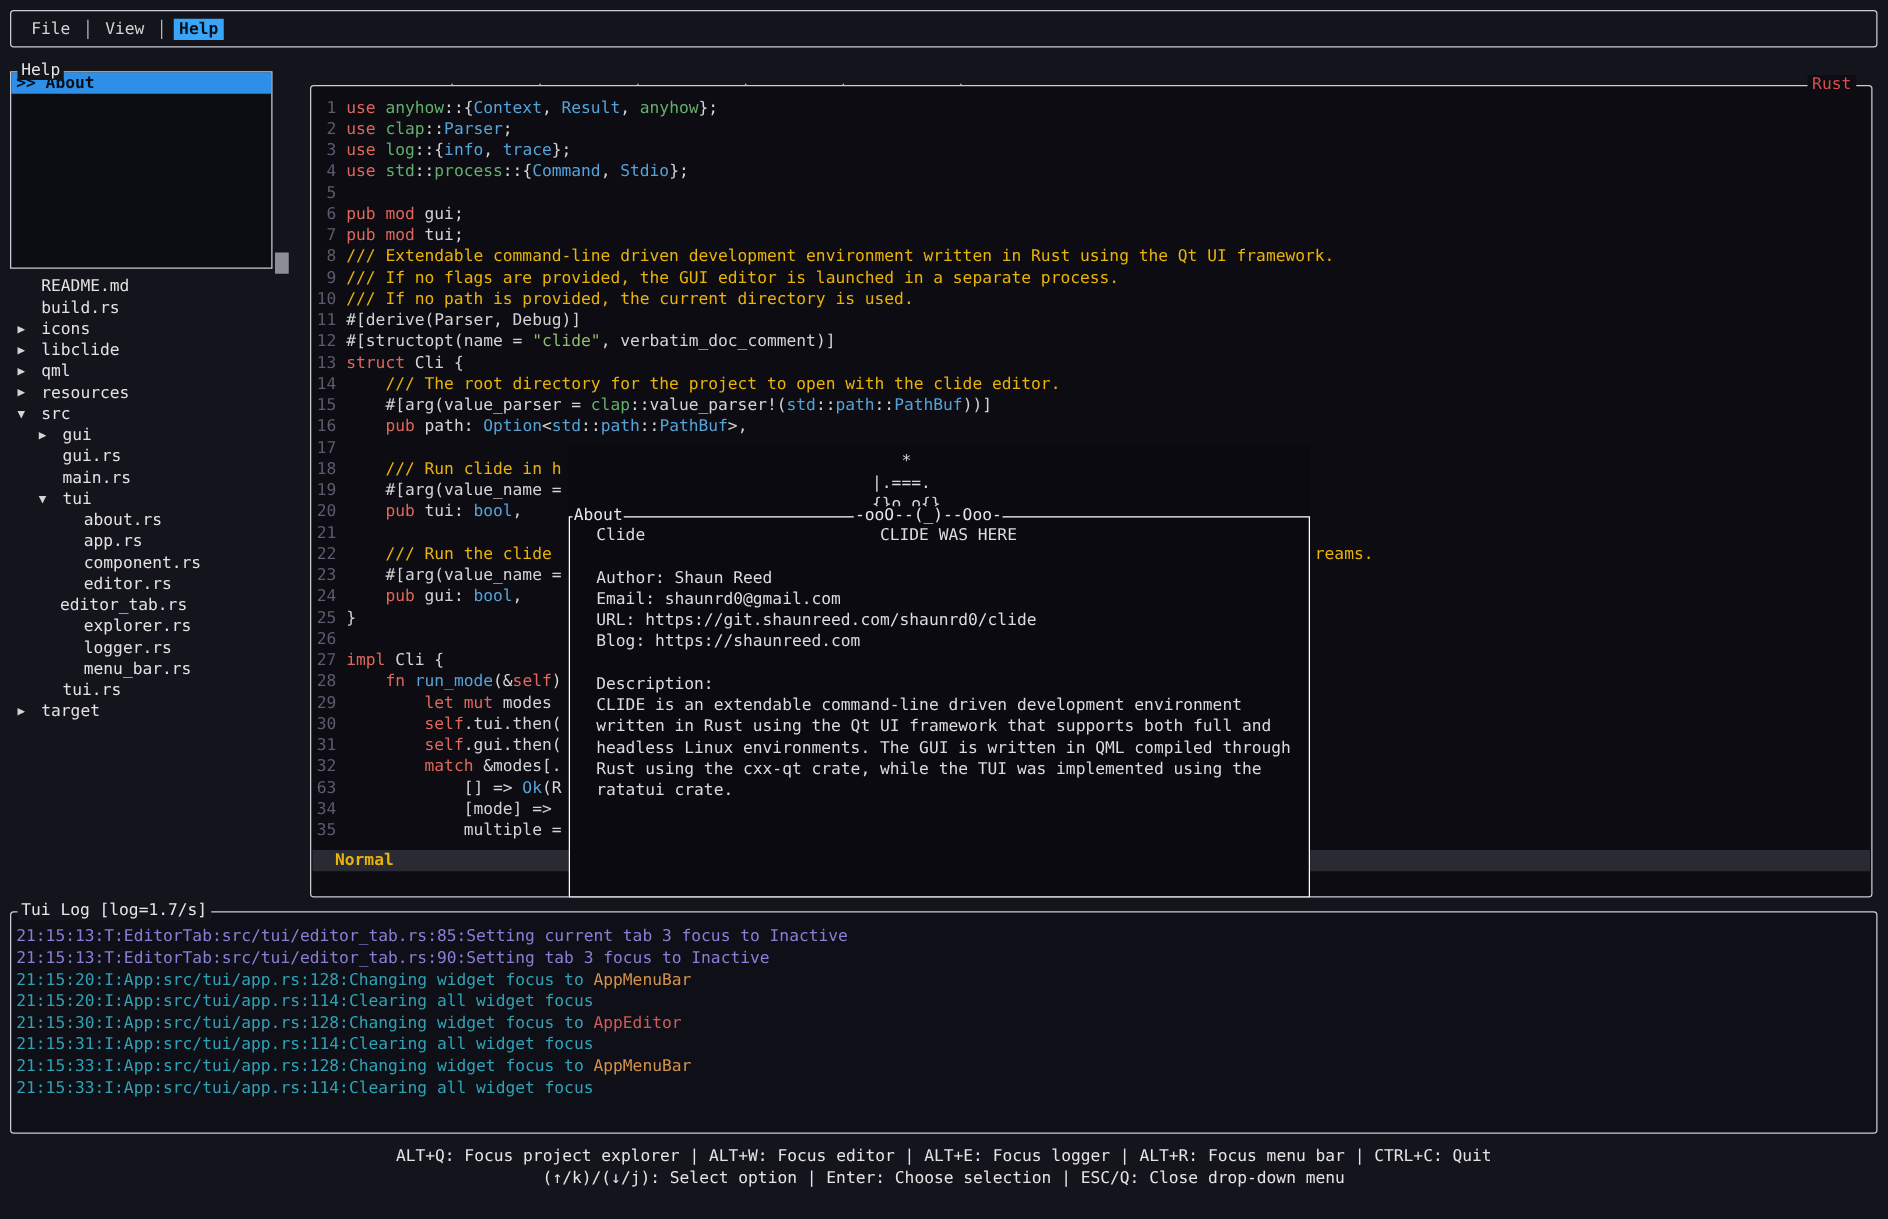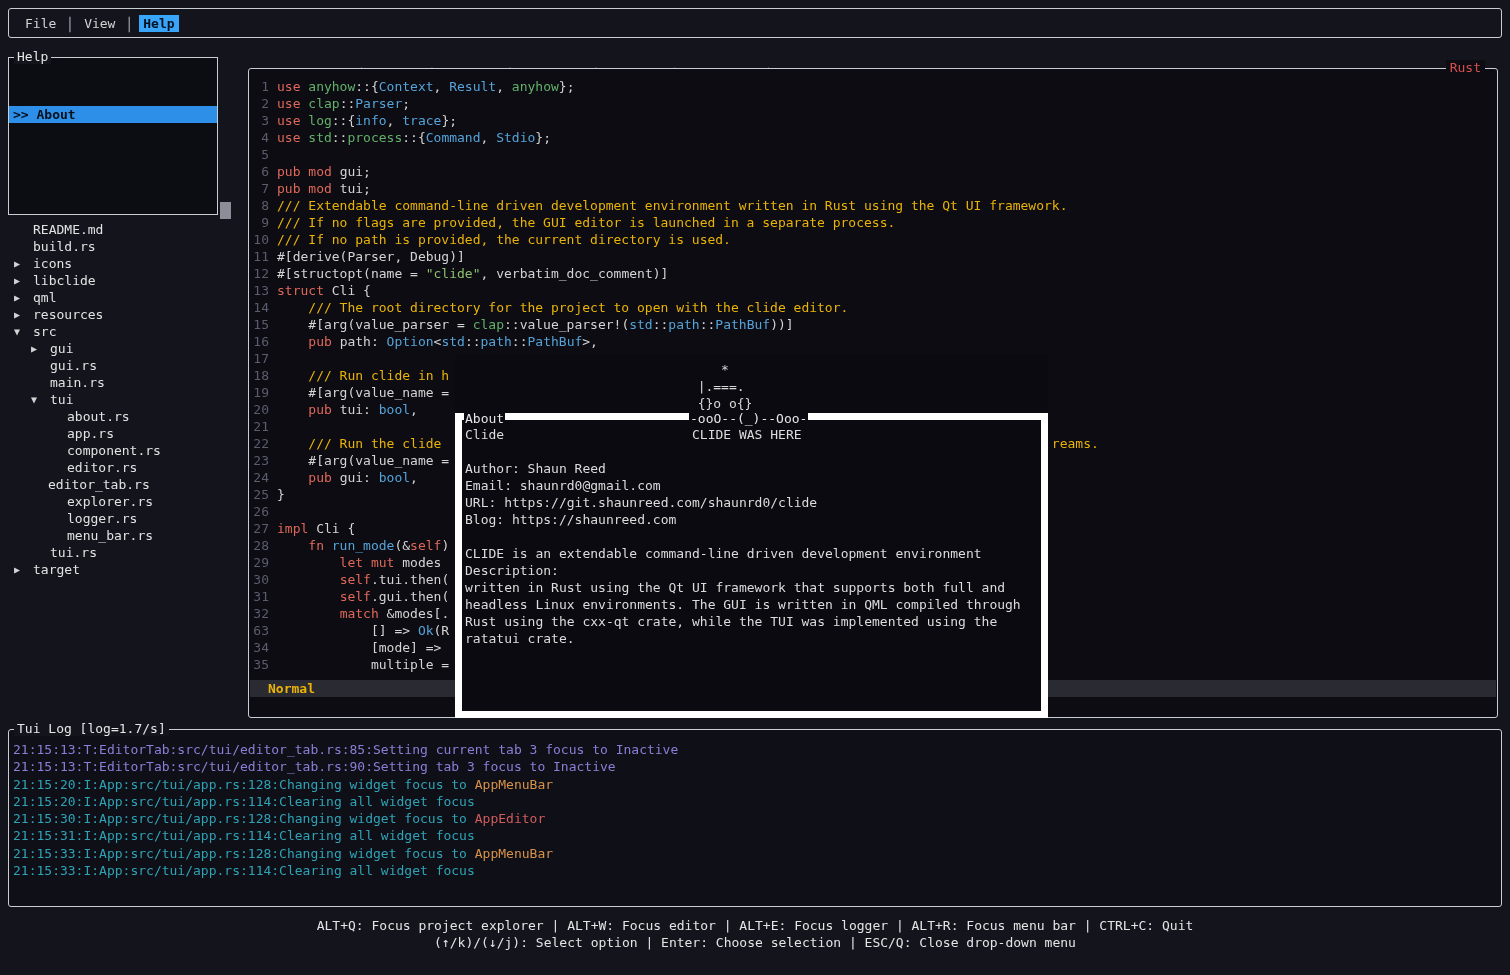--- a/index.html
+++ b/index.html
@@ -13,21 +13,21 @@
   .menu-item { padding:1px 4px; cursor:default; }
   .menu-item.active { background:#38a5fb; color:#06101c; font-weight:bold; }
   .menu-sep { margin:0 6px; color:#aeb4bd; }
 
   
   #help-dropdown { position:absolute; left:8px; top:57px; width:210px; height:158px;
                    border:1px solid #c9cdd4; background:#0c0c13; }
   .panel-title { position:absolute; top:-9px; left:5px; background:#14141d; padding:0 3px; color:#e6e6e6; }
   #help-dropdown .panel-title { background:#14141d; }
   .dd-item { height:17px; line-height:17px; padding-left:4px; }
-  .dd-item.selected { background:#2e8fe8; color:#06101c; font-weight:bold;margin-top:48px; }
+  .dd-item.selected { background:#2e8fe8; color:#06101c; font-weight:bold; }
   #scroll-thumb { position:absolute; left:220px; top:202px; width:11px; height:17px; background:#8d8d97; }
 
   
   #file-tree { position:absolute; left:8px; top:221px; width:240px; }
   .tree-row { height:17px; line-height:17px; white-space:pre; cursor:default; display:flex; }
   .arrow { display:inline-block; width:19px; font-size:10px; color:#d4d4d4; text-align:left; }
   .tree-label { color:#e2e2e2; }
 
   
   #tabbar { position:absolute; left:256px; top:50px; height:17px; line-height:17px; white-space:pre; }
@@ -50,21 +50,21 @@
   .tok-c { color:#eab308; }
   .tok-p { color:#d4d4d4; }
   #statusline { position:absolute; left:1px; right:1px; top:611px; height:17px; line-height:17px;
                 background:#2a2a33; }
   #statusline span { margin-left:18px; font-weight:bold; color:#eab308; }
 
   
   #popup { position:absolute; left:455px; top:355px; width:593px; z-index:5; }
   #popup-art { background:#0a0a10; padding-top:6px; height:58px; line-height:17px; white-space:pre;
                color:#d8d8d8; font-family:inherit; }
-  #popup-box { position:relative; height:305px; background:#0a0a10; border:7px solid #ffffff; }
+  #popup-box { position:relative; height:305px; background:#0a0a10; border:1px solid #ffffff;padding-left:18px; }
   #popup-title { position:absolute; top:-9px; left:2px; background:#0a0a10; padding:0 1px; color:#e6e6e6; }
   #popup-feet { position:absolute; top:-9px; left:227px; background:#0a0a10; padding:0 1px; color:#e6e6e6; }
   #popup-content { padding:6px 0 0 3px; }
   .popup-line { height:17px; line-height:17px; white-space:pre; color:#dcdcdc; }
 
   
   #logbox { position:absolute; left:8px; top:729px; width:1494px; height:178px;
             border:1px solid #c9cdd4; border-radius:3px; background:#0f0f17; }
   #log-lines { padding:11px 0 0 4px; }
   .log-line { height:17.3px; line-height:17.3px; white-space:pre; }
@@ -182,22 +182,22 @@
       <span id="popup-title">About</span>
       <span id="popup-feet">-ooO--(_)--Ooo-</span>
       <div id="popup-content">
           <div class="popup-line">Clide                        CLIDE WAS HERE</div>
           <div class="popup-line">&nbsp;</div>
           <div class="popup-line">Author: Shaun Reed</div>
           <div class="popup-line">Email: shaunrd0@gmail.com</div>
           <div class="popup-line">URL: https://git.shaunreed.com/shaunrd0/clide</div>
           <div class="popup-line">Blog: https://shaunreed.com</div>
           <div class="popup-line">&nbsp;</div>
+          <div class="popup-line">Description:</div>
           <div class="popup-line">CLIDE is an extendable command-line driven development environment</div>
-          <div class="popup-line">Description:</div>
           <div class="popup-line">written in Rust using the Qt UI framework that supports both full and</div>
           <div class="popup-line">headless Linux environments. The GUI is written in QML compiled through</div>
           <div class="popup-line">Rust using the cxx-qt crate, while the TUI was implemented using the</div>
           <div class="popup-line">ratatui crate.</div>
         </div>
     </div>
   </div>
 
   <div id="logbox">
     <span class="panel-title">Tui Log [log=1.7/s]</span>

